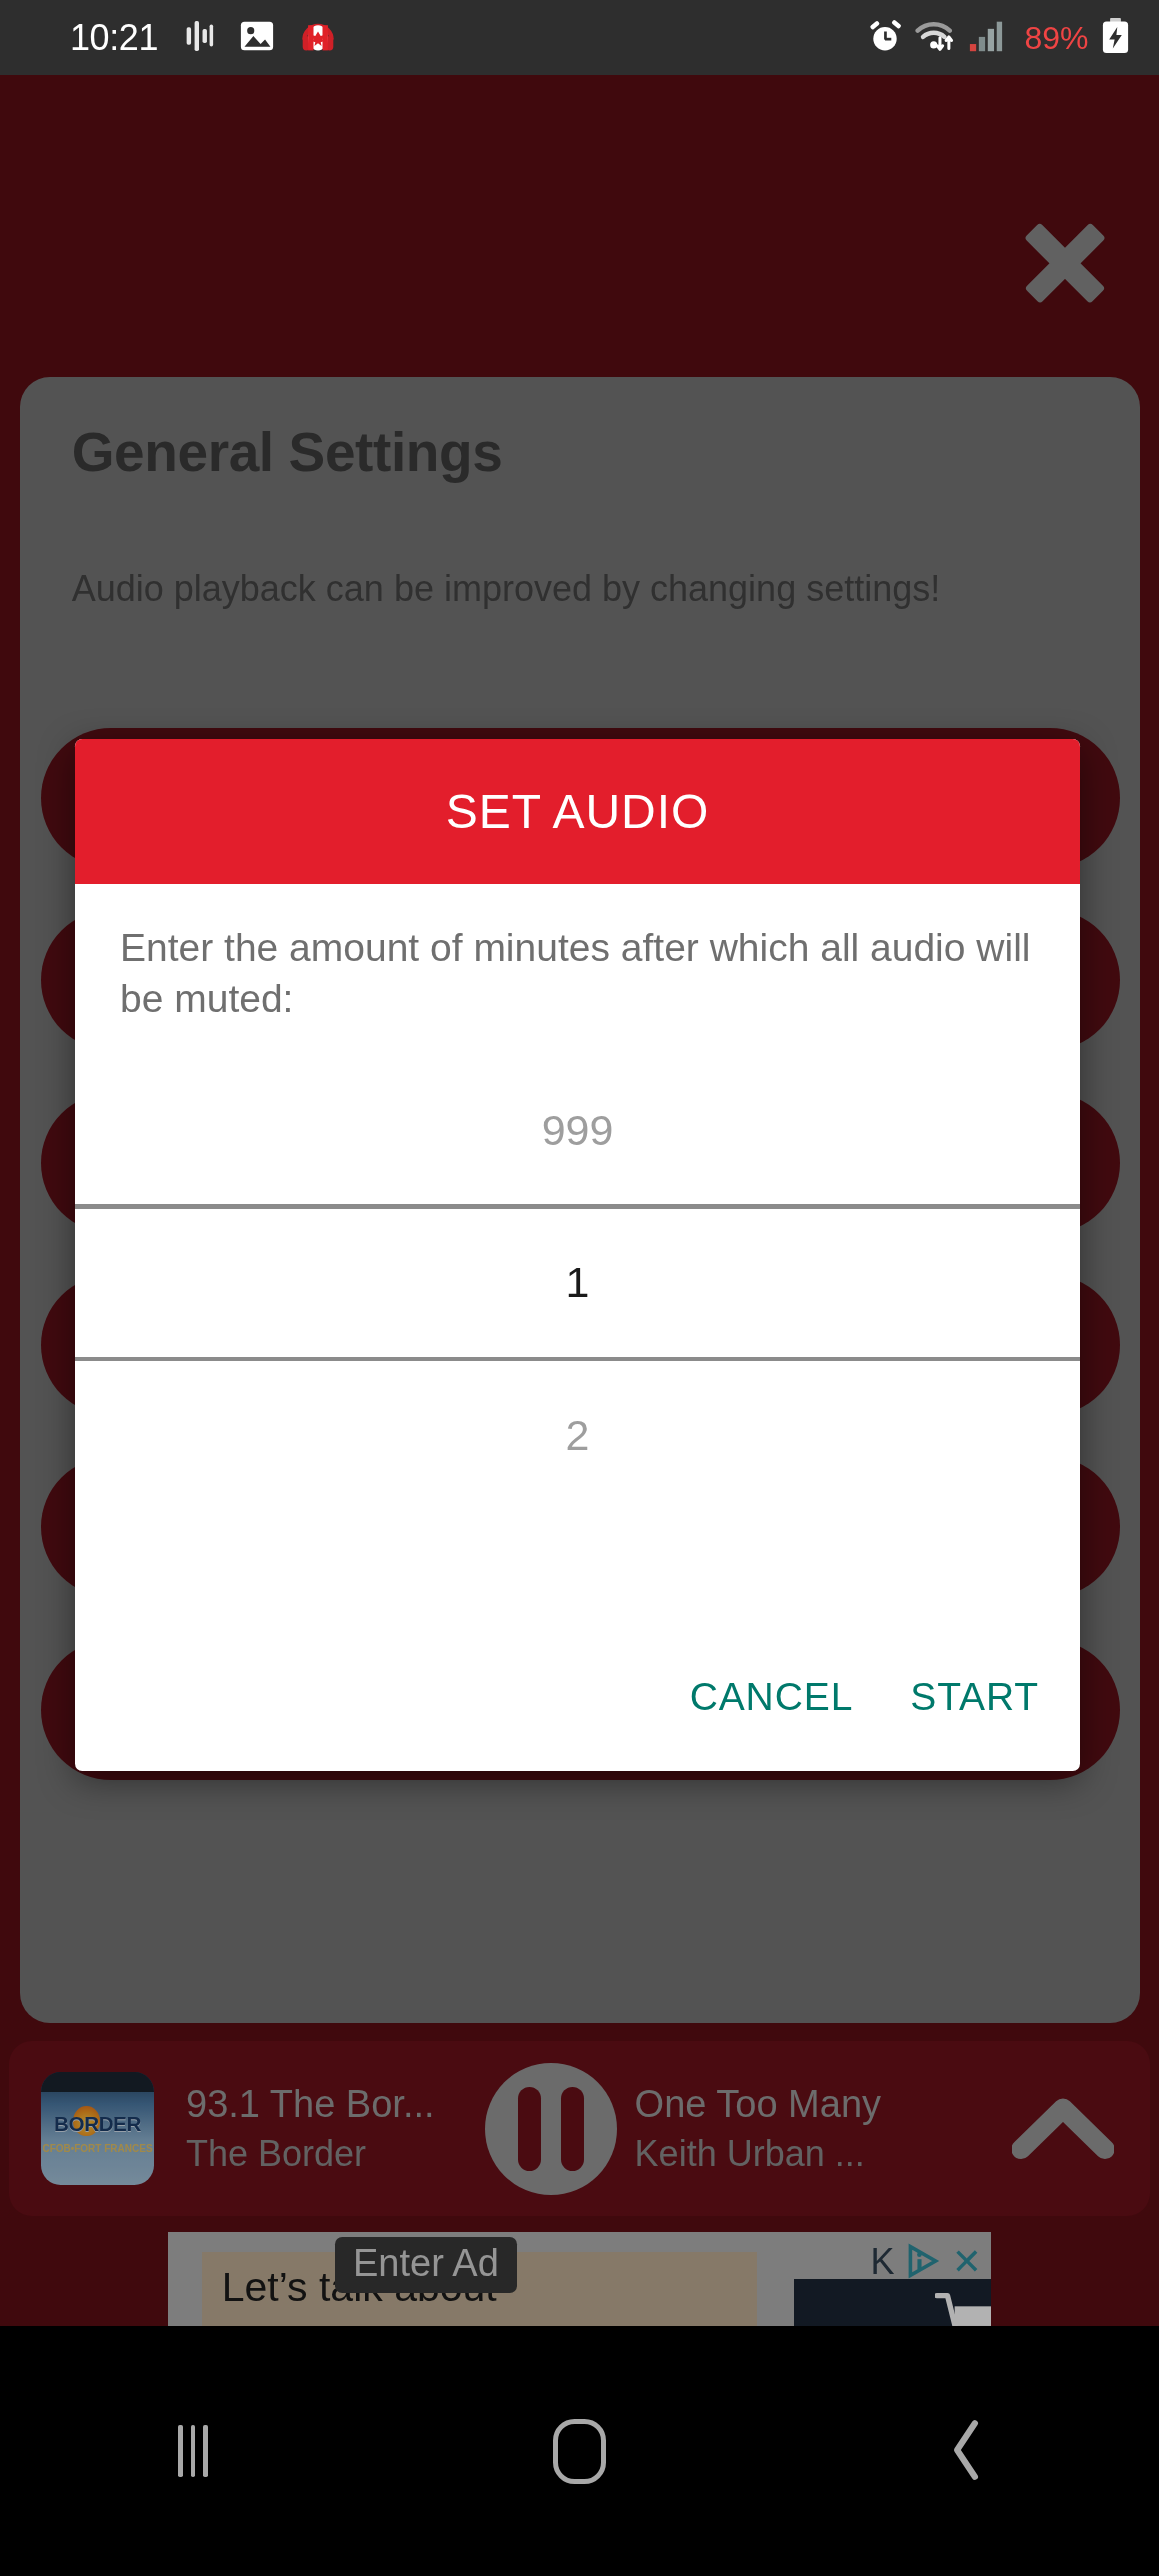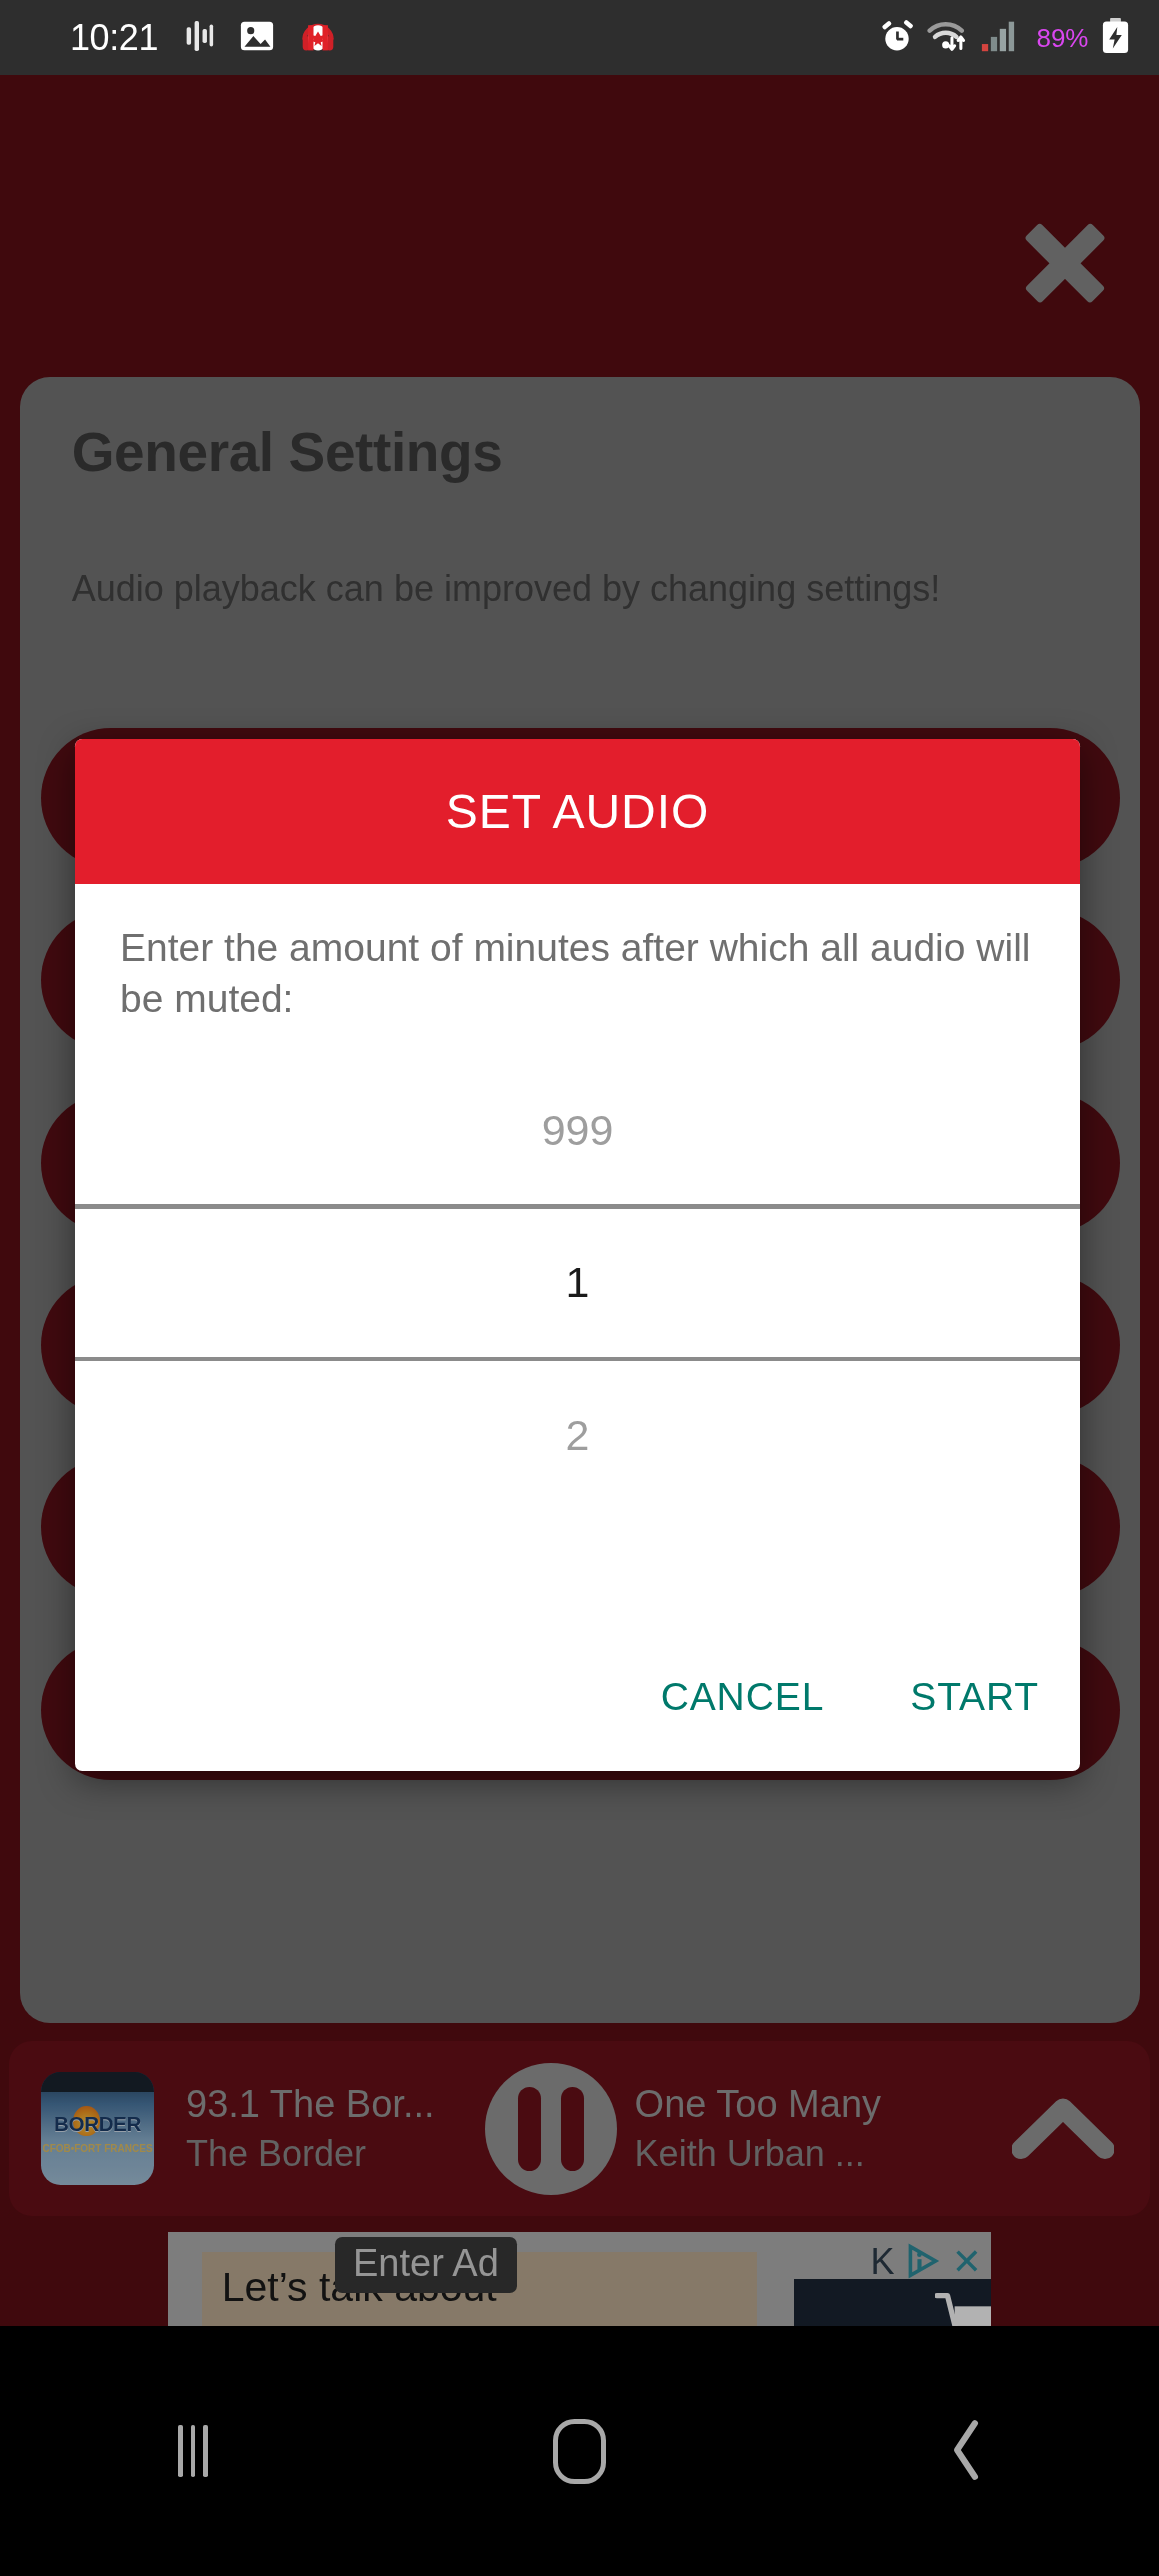--- a/index.html
+++ b/index.html
@@ -44,22 +44,22 @@
   }
   #status-right {
     position: absolute;
     right: 29px;
     display: flex;
     align-items: center;
     gap: 12.5px;
   }
   .sb-icon { display: block; }
   #battery-pct {
-    color: #d946ef;
-    font-size: 26px;
+    color: #ef4444;
+    font-size: 32px;
     font-weight: 500;
     line-height: 1;
     margin-left: 9px;
   }
 
   
   #app-bg {
     position: absolute;
     left: 0; top: 75px;
     width: 1159px;
@@ -460,21 +460,20 @@
   }
   .dialog-btn {
     font-size: 39px;
     letter-spacing: 0.9px;
     color: #00796b;
     background: none;
     border: none;
     padding: 0;
     font-family: inherit;
     cursor: pointer;
-    margin-left: 29px;
   }
 </style>
 </head>
 <body>
 
 <div id="screen">
 
   <div id="app-bg">
 
     <div id="close-x">

